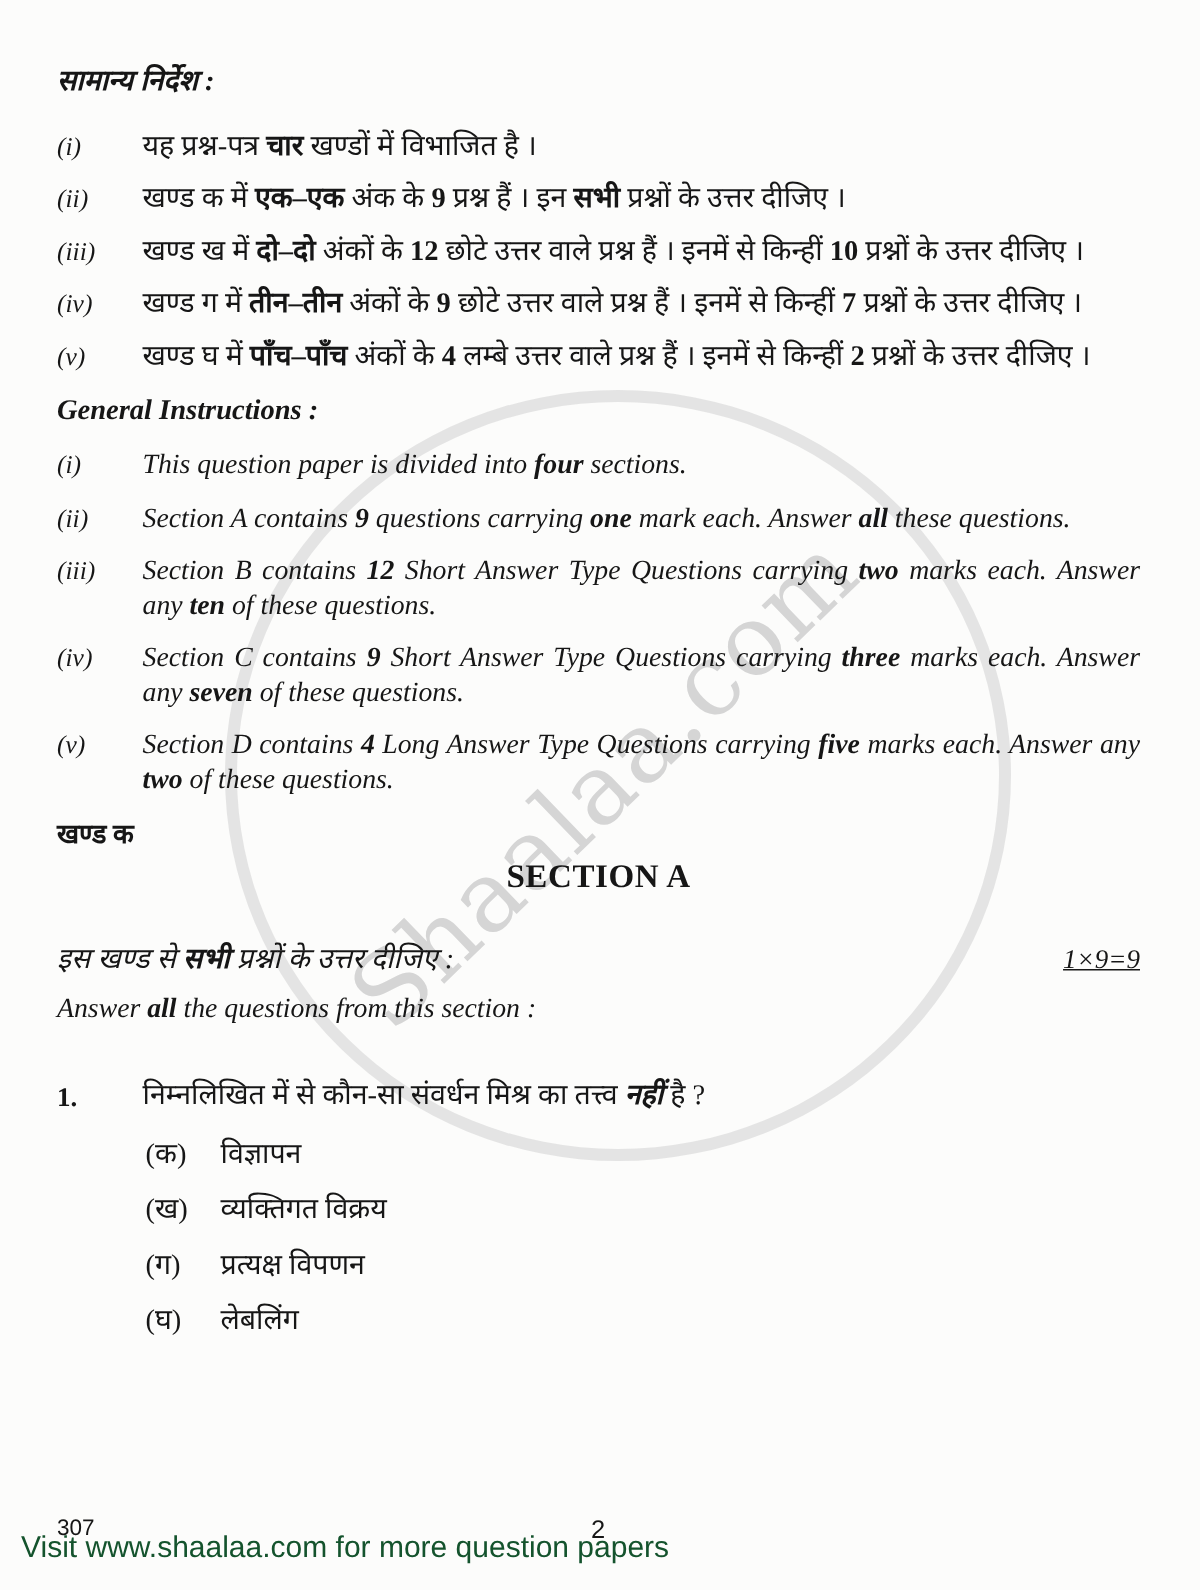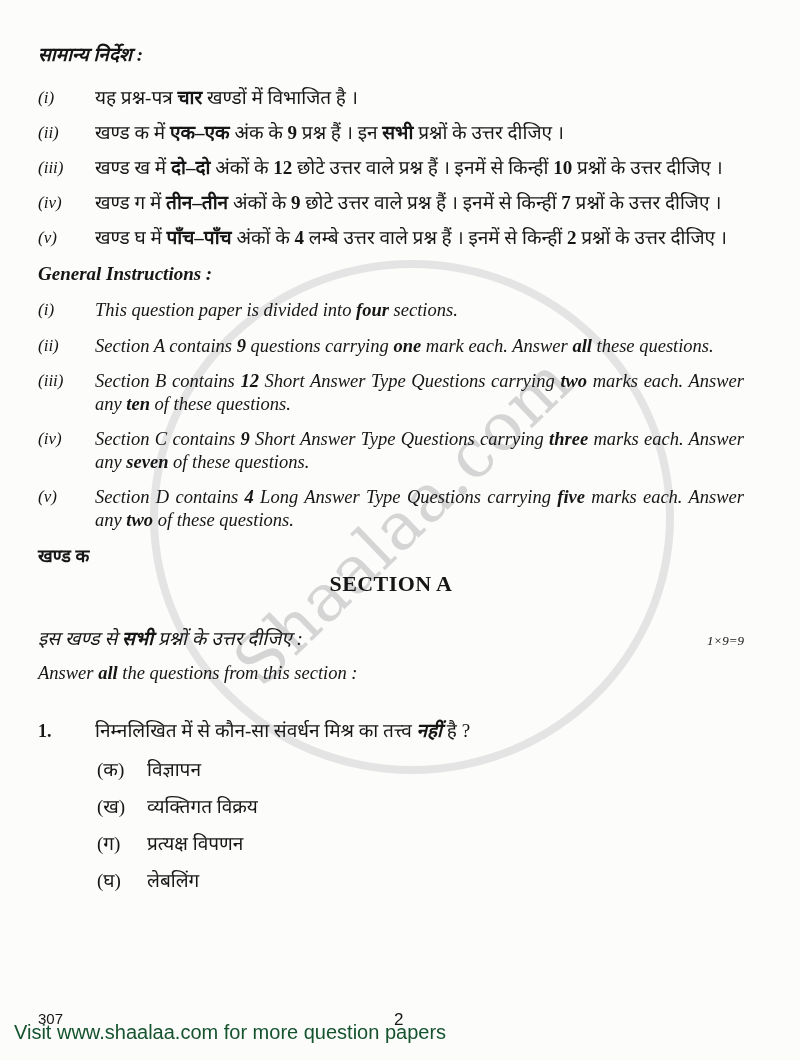--- a/index.html
+++ b/index.html
@@ -35,21 +35,21 @@
     color: #d5d5d5;
     transform: rotate(-44deg);
     z-index: 0;
     white-space: nowrap;
   }
 
   
   .content {
     position: relative;
     z-index: 1;
-    padding: 44px 56px 0 38px;
+    padding: 44px 40px 0 38px;
   }
   .hi-heading {
     font-weight: bold;
     font-style: italic;
     font-size: 19px;
     line-height: 22px;
     margin: 0 0 16px 0;
   }
   .inst-item { display: flex; }
   .inst-item .num {
@@ -92,21 +92,21 @@
     margin-top: 6px;
   }
 
   .note-row {
     margin-top: 30px;
     display: flex;
     justify-content: space-between;
     align-items: baseline;
   }
   .note-hi { font-style: italic; font-size: 19px; }
-  .marks { font-style: italic; font-size: 13px; }
+  .marks { font-style: italic; font-size: 18px; text-decoration: underline; }
   .note-en {
     margin-top: 12px;
     font-style: italic;
     font-size: 18.5px;
   }
 
   .question {
     margin-top: 34px;
     display: flex;
     font-size: 19px;

